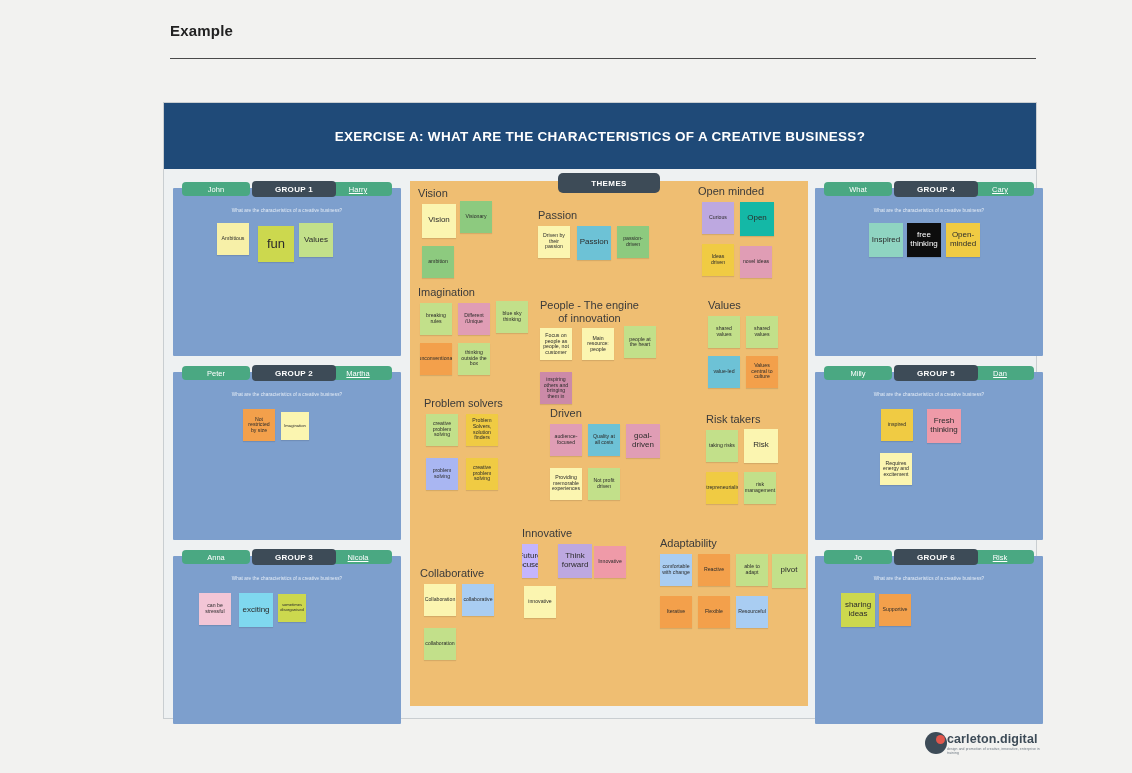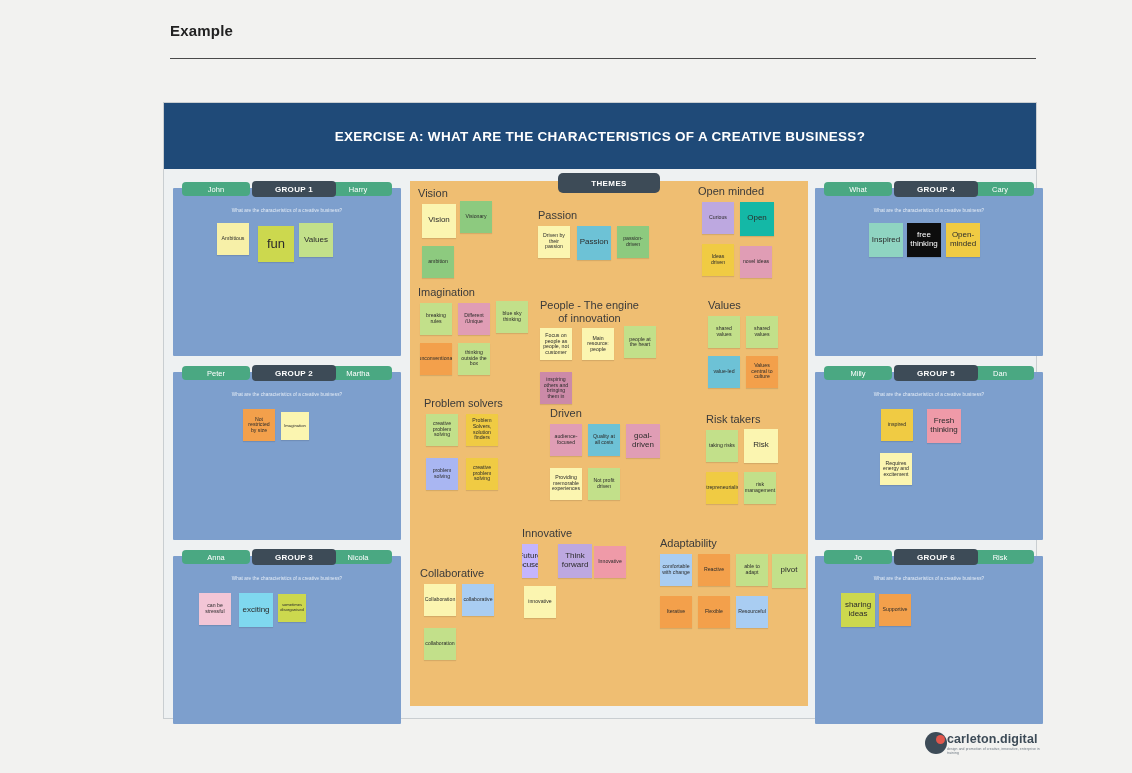--- a/index.html
+++ b/index.html
@@ -47,21 +47,21 @@
   .group-panel .tabs{
     position:relative;height:15px;z-index:2;display:flex;justify-content:center;
   }
   .name-tab{
     position:absolute;top:1px;height:14px;width:68px;
     background:#4aa882;border-radius:4px;
     color:#ffffff;font-size:7.5px;
     display:flex;align-items:center;justify-content:center;
   }
   .name-tab.left-name{left:9px;}
-  .name-tab.right-name{right:9px;}
+  .name-tab.right-name{right:9px;text-decoration:underline;}
   .group-tab{
     position:absolute;left:50%;transform:translateX(-50%);top:0;
     width:84px;height:16px;background:#3d4b57;
     border-radius:4px;
     color:#ffffff;font-size:8px;font-weight:bold;letter-spacing:.3px;
     display:flex;align-items:center;justify-content:center;
     z-index:3;
     margin-left:7px;
   }
   .group-body{

